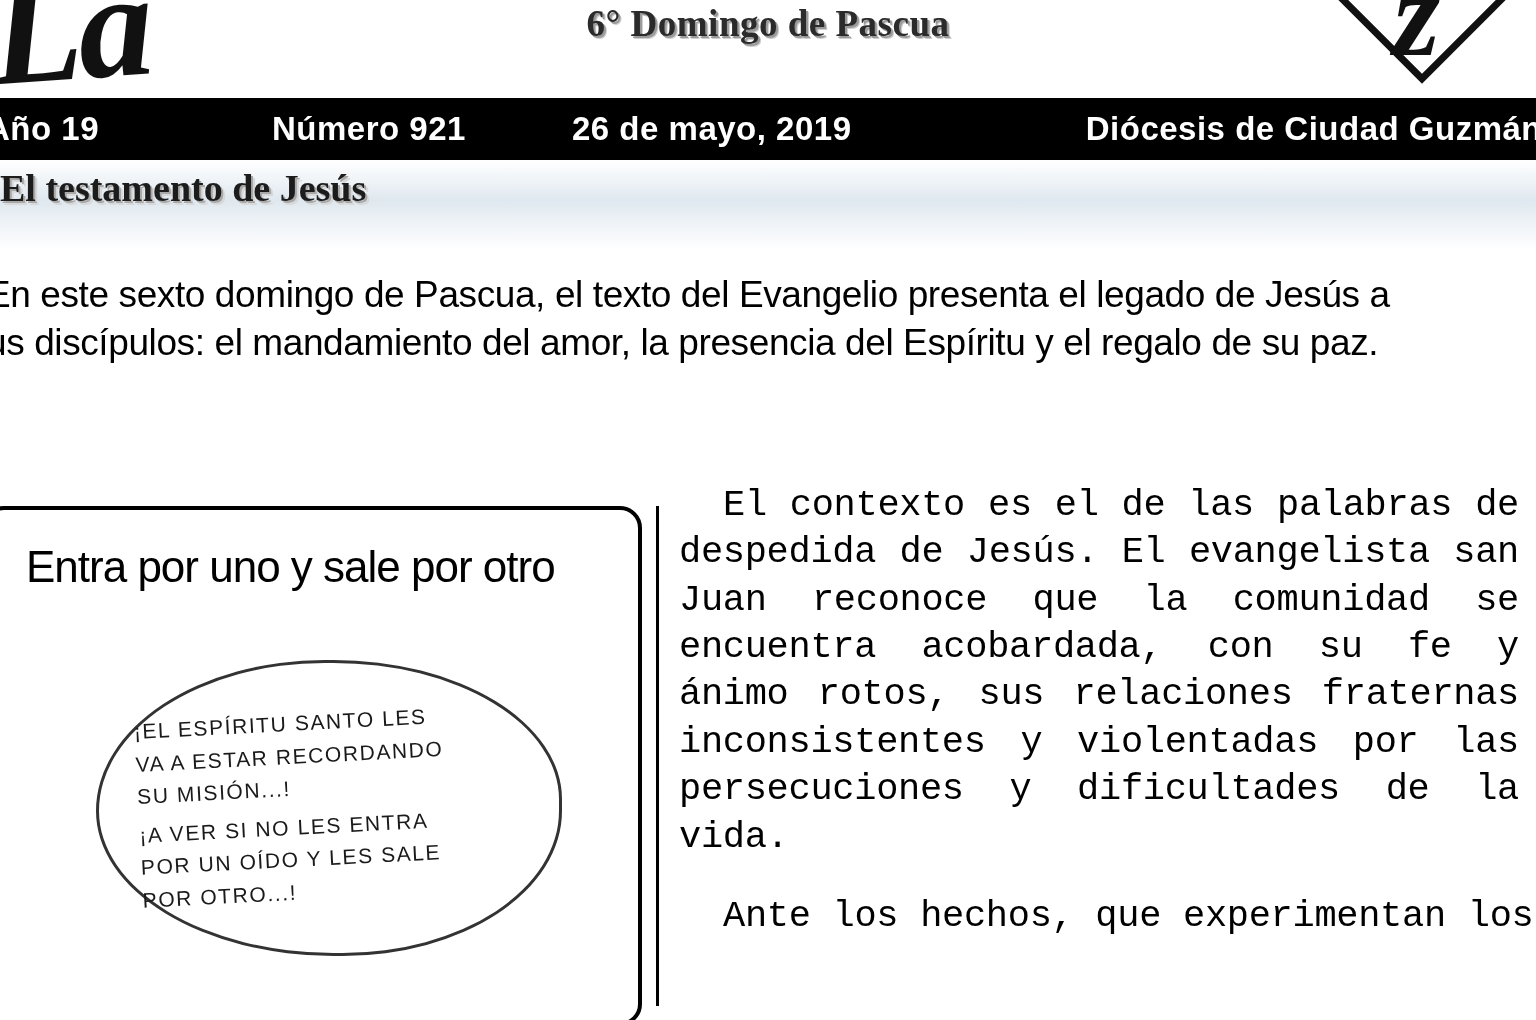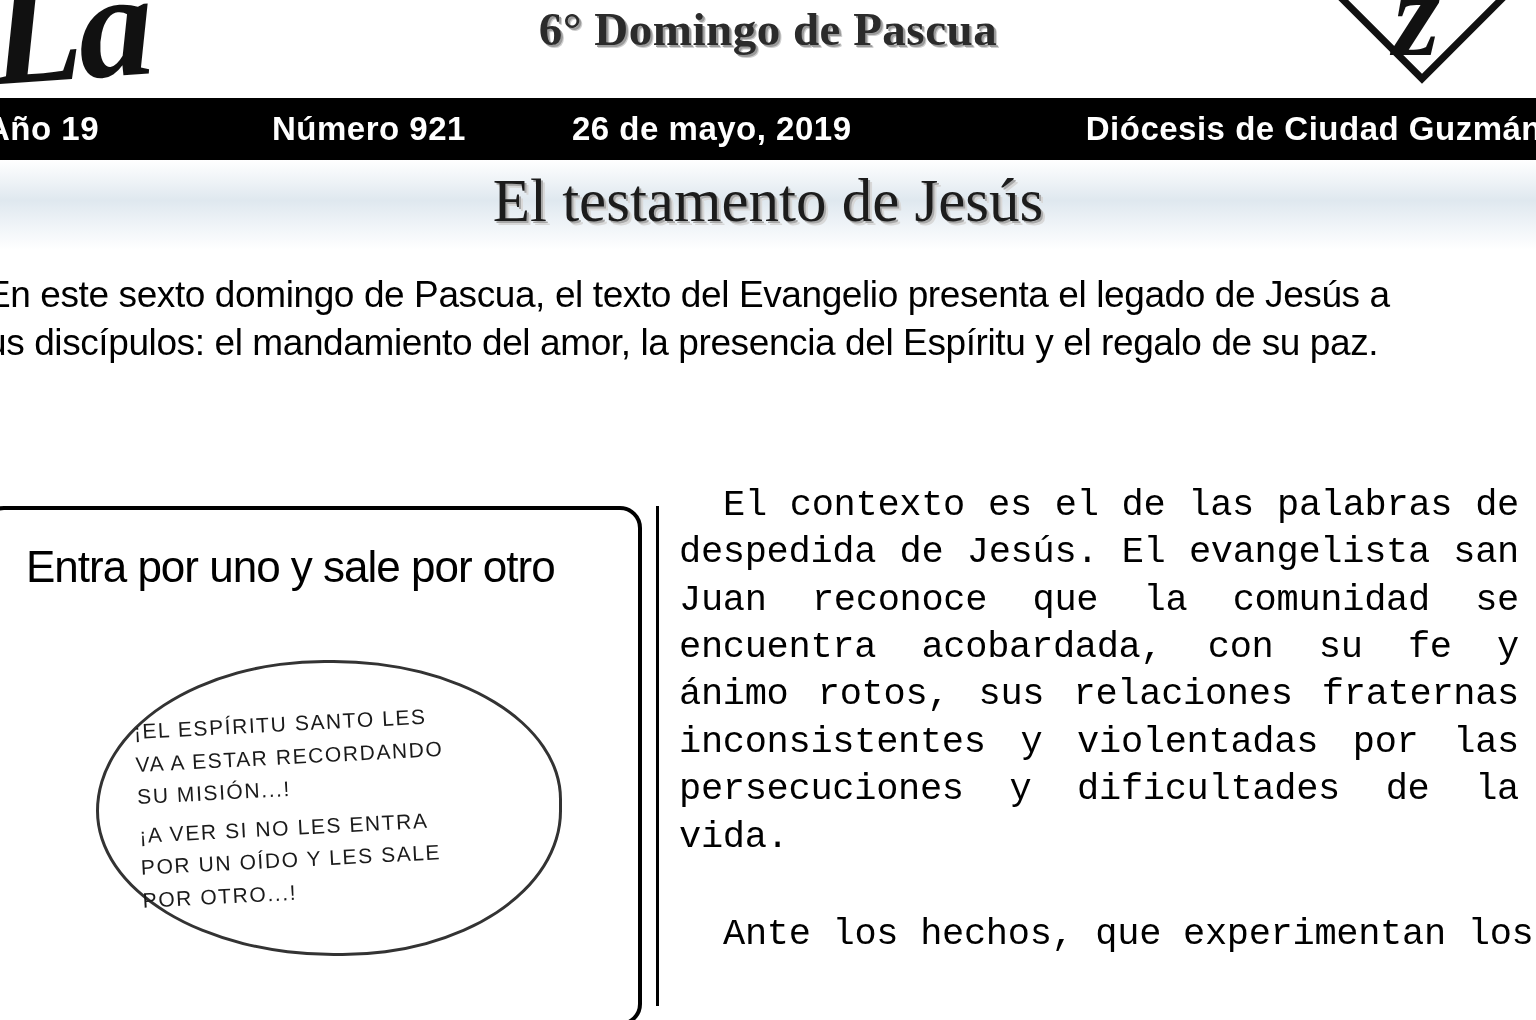--- a/index.html
+++ b/index.html
@@ -66,21 +66,21 @@
     white-space: nowrap;
   }
   .sunday-title {
     position: absolute;
     left: 0;
     right: 0;
     top: 2px;
     text-align: center;
     font-family: "Liberation Serif", serif;
     font-weight: bold;
-    font-size: 47px;
+    font-size: 37px;
     color: #2b2b2b;
     text-shadow: 2px 2px 0 #9a9a9a, 3px 3px 0 #cfcfcf;
     letter-spacing: 0.5px;
   }
 
   
   .infobar {
     background: #000;
     color: #fff;
     height: 62px;
@@ -102,24 +102,23 @@
   
   .titleband {
     height: 90px;
     background: linear-gradient(to bottom, #ffffff 0%, #dfe8ef 45%, #eef3f7 70%, #ffffff 100%);
     position: relative;
     border-bottom: 1px solid #ffffff;
   }
   .titleband .maintitle {
     position: absolute;
     left: 0; right: 0; top: 6px;
-    text-align: center;
-    font-family: "Liberation Serif", serif;
-    font-weight: normal;
-    font-size: 61px;
+    font-family: "Liberation Serif", serif;
+    font-weight: bold;
+    font-size: 38px;
     color: #1c1c1c;
     text-shadow: 2px 2px 0 #a8a8a8, 4px 4px 0 #d8d8d8;
     letter-spacing: 0px;
   }
 
   
   .lead {
     margin: 20px 0 0 0;
     padding: 0 6px 0 0;
     font-family: "Liberation Sans", sans-serif;
@@ -208,21 +207,21 @@
     font-family: Liberation Mono, monospace;
     font-size: 37px;
     line-height: 1.28;
     text-align: justify;
     text-justify: inter-word;
     letter-spacing: -0.3px;
     margin: 0;
     width: 840px;
   }
   .body-par.first { text-indent: 44px; }
-  .body-par.second { text-indent: 44px; margin-top: 50px; }
+  .body-par.second { text-indent: 44px; margin-top: 32px; }
   .body-par.second { white-space: nowrap; }
 </style>
 </head>
 <body>
 
 <div class="masthead">
   <div class="masthead-logo-left">La </div>
   <div class="masthead-logo-right">
     <div class="diamond"></div>
     <div class="rtext">z</div>

